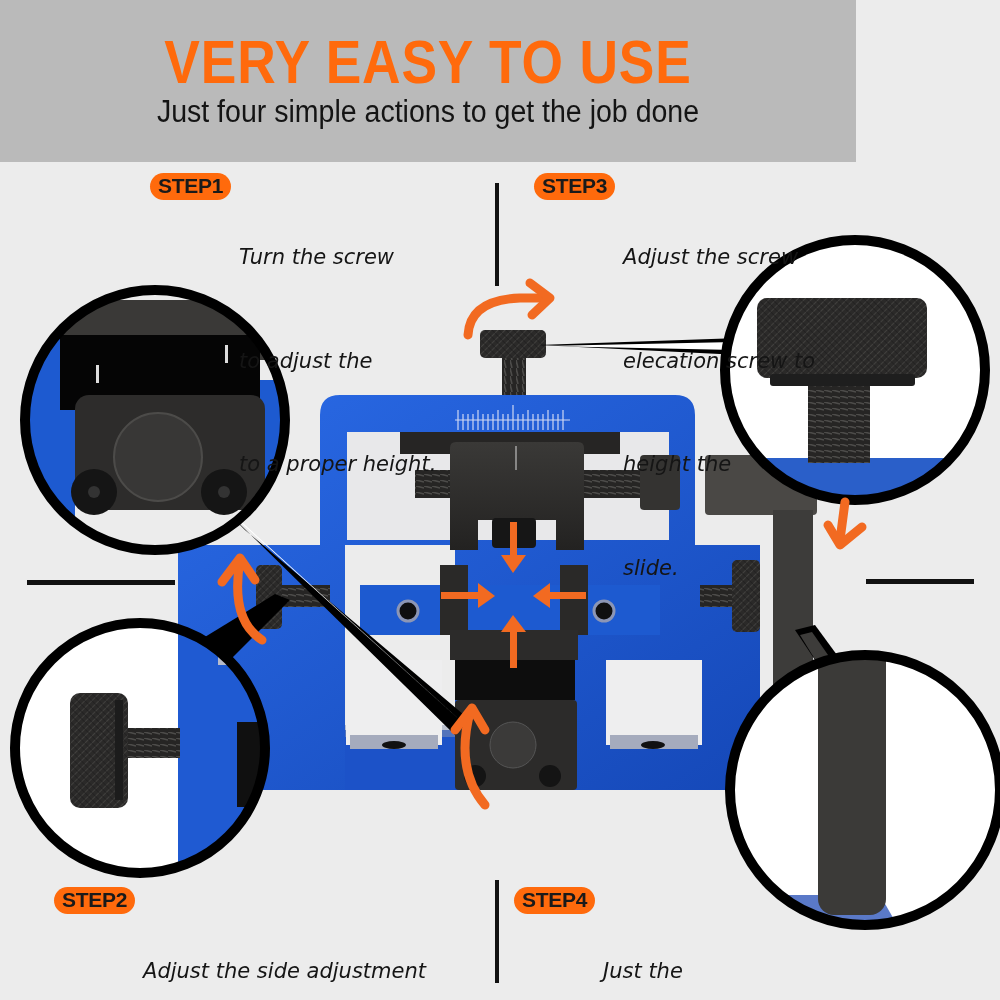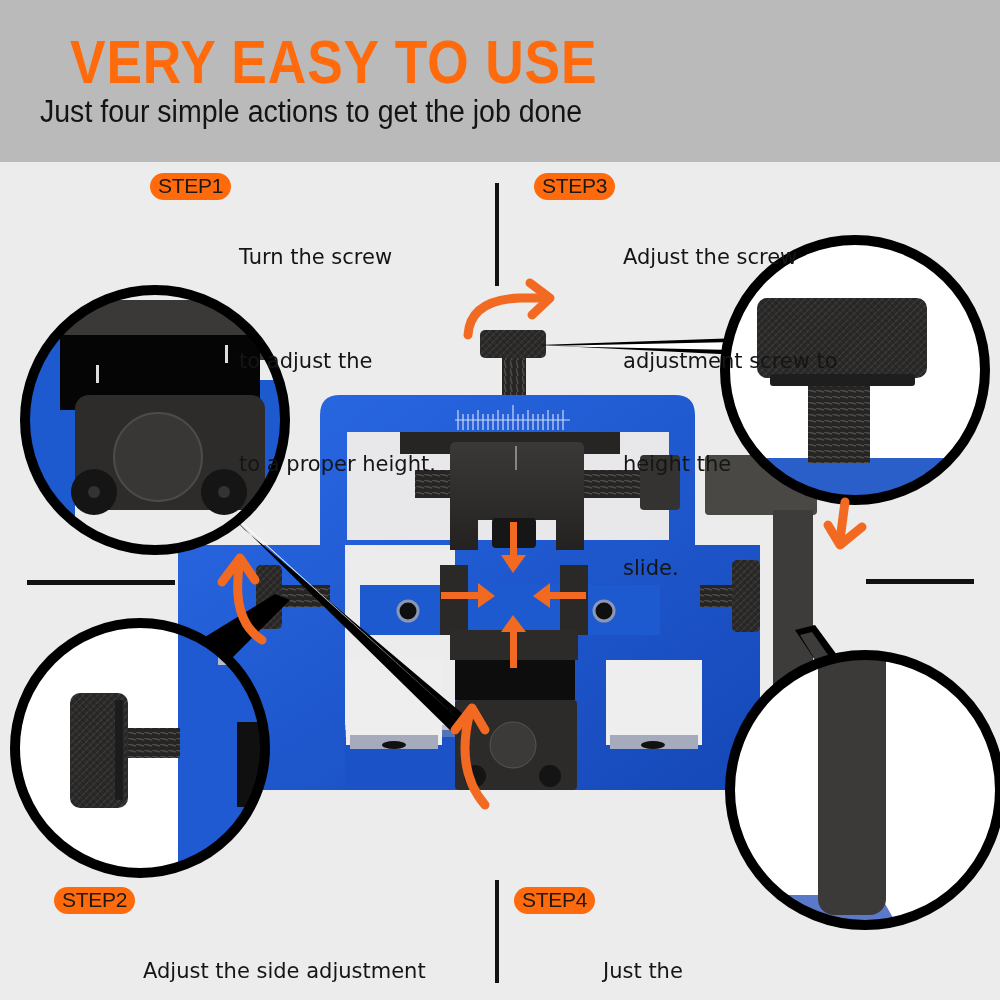--- a/index.html
+++ b/index.html
@@ -1,47 +1,47 @@
 <!DOCTYPE html>
 <html><head>
 <meta charset="utf-8">
 <style>
   * { box-sizing: border-box; margin: 0; padding: 0; }
   html, body { width: 1000px; height: 1000px; overflow: hidden; background: #ececec; }
   body { position: relative; font-family: "DejaVu Sans", sans-serif; color: #111; }
 
   .header {
-    position: absolute; left: 0; top: 0; width: 1000px; height: 162px;
-    background: #bababa; 
+    position: absolute; left: 0; top: 0; width: 856px; height: 162px;
+    background: #bababa; text-align: center;
   }
   .header-title {
     position: absolute; left: 0; right: 0; top: 26px;
     font-family: "Liberation Sans", sans-serif; font-weight: 700;
     font-size: 62px; letter-spacing: 1px; color: #ff6a0c;
     transform: scaleX(0.86); transform-origin: center;
   }
   .header-sub {
     position: absolute; left: 0; right: 0; top: 94px;
     font-family: "Liberation Sans", sans-serif; font-size: 31px; color: #141414;
     transform: scaleX(0.92); transform-origin: center;
   }
   svg.art { position: absolute; left: 0; top: 0; width: 1000px; height: 1000px; }
 
   .step { position: absolute; display: flex; align-items: flex-start; }
   .step-badge {
     display: inline-block; background: #ff6a0c; color: #1a1a1a;
-    font-family: "Liberation Sans", sans-serif; font-size: 21px; font-weight: 400;
+    font-family: "Liberation Sans", sans-serif; font-size: 21px; font-weight: 700;
     line-height: 26px; height: 27px; padding: 0 8px; border-radius: 14px;
     margin-right: 8px; margin-top: 2px; letter-spacing: -0.3px;
   }
   .step-text {
     font-family: "DejaVu Sans", sans-serif; font-size: 21px; line-height: 34.5px;
     color: #151515; white-space: pre;
   }
-  .step-line { display: block; }
+  .step-line { display: block; font-style: italic; }
 
   #step1 { left: 150px; top: 171px; }
   #step3 { left: 534px; top: 171px; }
   #step2 { left: 54px; top: 885px; }
   #step4 { left: 514px; top: 885px; }
 </style>
 </head>
 <body>
 
 <div class="header">
@@ -275,21 +275,21 @@
     <span class="step-line">Turn the screw</span>
     <span class="step-line">to adjust the</span>
     <span class="step-line">to a proper height.</span>
   </div>
 </div>
 
 <div class="step" id="step3">
   <span class="step-badge">STEP3</span>
   <div class="step-text">
     <span class="step-line">Adjust the screw</span>
-    <span class="step-line">adjustment screw to</span>
+    <span class="step-line">elecation screw to</span>
     <span class="step-line">height the</span>
     <span class="step-line">slide.</span>
   </div>
 </div>
 
 <div class="step" id="step2">
   <span class="step-badge">STEP2</span>
   <div class="step-text">
     <span class="step-line">Adjust the side adjustment</span>
     

